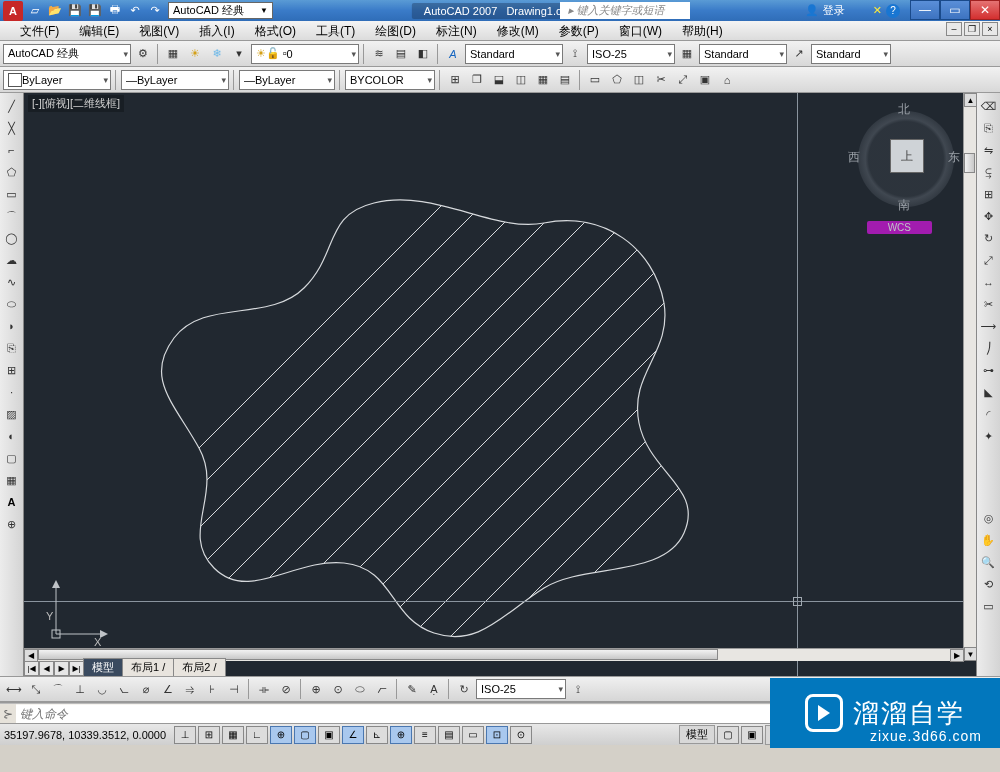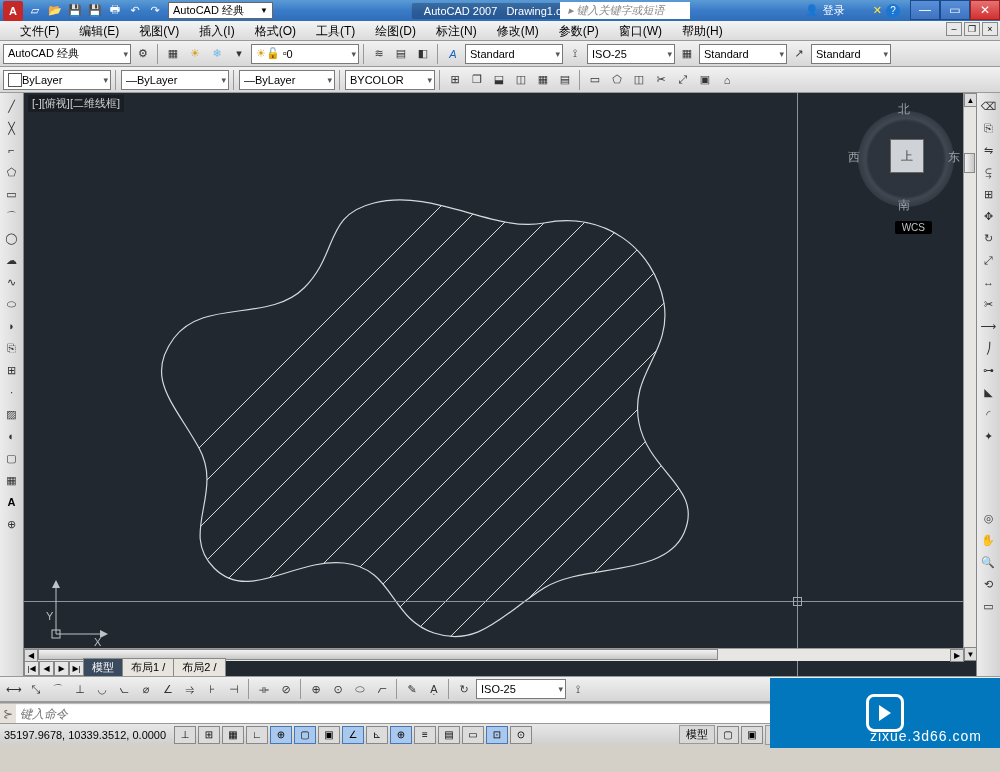--- a/index.html
+++ b/index.html
@@ -48,21 +48,21 @@
 .crossc { position:absolute; left:769px; top:504px; width:9px; height:9px; border:1px solid #a0a8b0;}
 
 .ucs { position:absolute; left:22px; bottom:30px; }
 .ucs .yl { position:absolute; left:0; bottom:24px; color:#bbb; font-size:11px;}
 .ucs .xl { position:absolute; left:48px; bottom:-2px; color:#bbb; font-size:11px;}
 
 .viewcube { position:absolute; right:10px; top:8px; width:120px; height:130px; color:#9aa0a7; font-size:12px; text-align:center;}
 .viewcube .dir{ position:absolute;}
 .viewcube .cube { position:absolute; left:44px; top:38px; width:34px; height:34px; background:#cfd3d7; border:1px solid #666; display:flex; align-items:center; justify-content:center; color:#444; font-size:12px;}
 .viewcube .ring { position:absolute; left:12px; top:10px; width:96px; height:96px; border-radius:50%; background:radial-gradient(circle,rgba(90,98,108,.2) 55%,rgba(90,98,108,.55) 60%, rgba(90,98,108,.2) 75%);}
-.wcsbadge { position:absolute; right:44px; top:128px; background:#000000; color:#bfc3c7; padding:1px 7px; border-radius:2px; font-size:10px;}
+.wcsbadge { position:absolute; right:44px; top:128px; background:#a21caf; color:#bfc3c7; padding:1px 21px; border-radius:2px; font-size:10px;}
 
 .scrollh { position:absolute; left:0; bottom:15px; right:12px; height:13px; background:#e8e6e2; border-top:1px solid #999;}
 .scrollh .thumb{ position:absolute; left:14px; top:0; width:680px; height:11px; background:linear-gradient(#f2f2f2,#c8c8c8); border:1px solid #888;}
 .scrollh .arr{ position:absolute; width:14px; height:13px; background:#ddd; border:1px solid #888; font-size:8px; display:flex; align-items:center; justify-content:center;}
 .scrollv { position:absolute; right:0; top:0; width:13px; bottom:15px; background:#e8e6e2; border-left:1px solid #999;}
 .scrollv .thumb{ position:absolute; top:60px; left:0; width:11px; height:20px; background:linear-gradient(90deg,#f2f2f2,#c8c8c8); border:1px solid #888;}
 .scrollv .arr{ position:absolute; height:14px; width:13px; background:#ddd; border:1px solid #888; font-size:8px; display:flex; align-items:center; justify-content:center;}
 
 .tabs { position:absolute; left:0; bottom:0; height:16px; display:flex; align-items:flex-end; font-size:11px;}
 .tabs .nav{ width:15px; height:15px; border:1px solid #888; background:#e6e6e6; display:flex; align-items:center; justify-content:center; font-size:8px;}
@@ -407,14 +407,17 @@
     <div class="sb">⚡</div>
     <div class="sb">◐</div>
     <div class="sb">▢</div>
   </div>
 </div>
 
 <div class="watermark">
   <div class="logo2">
       <div class="tri"></div>
     </div>
+  <div>
+    <div>溜溜自学</div>
+  </div>
   <div class="sub">zixue.3d66.com</div>
 </div>
 
 </body></html>

